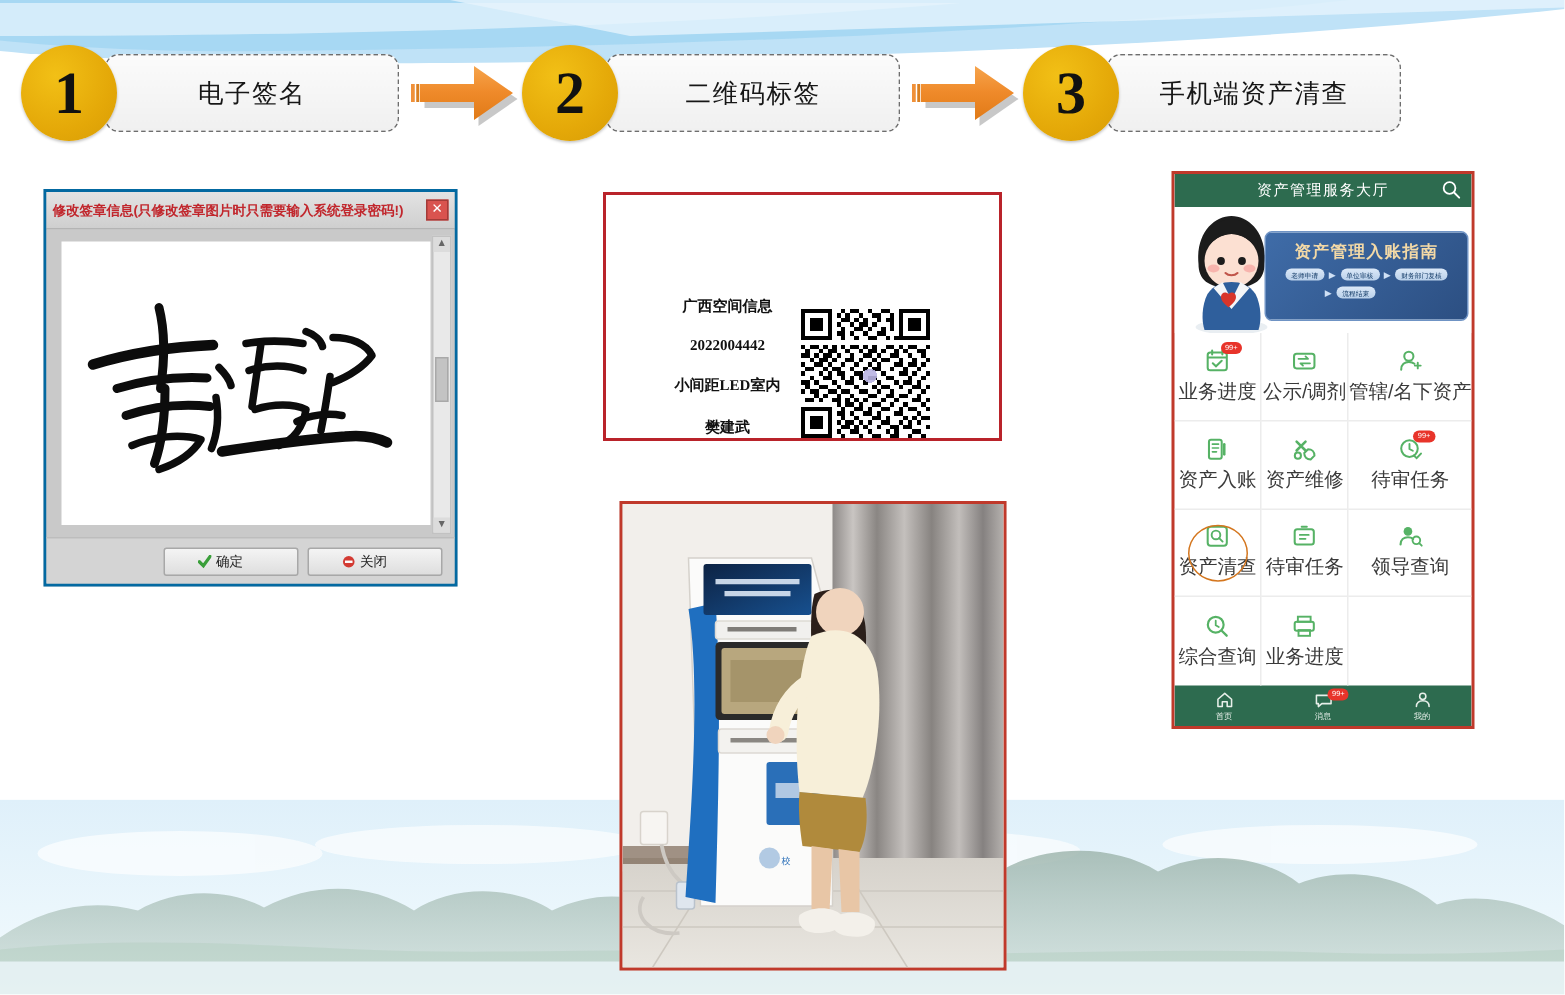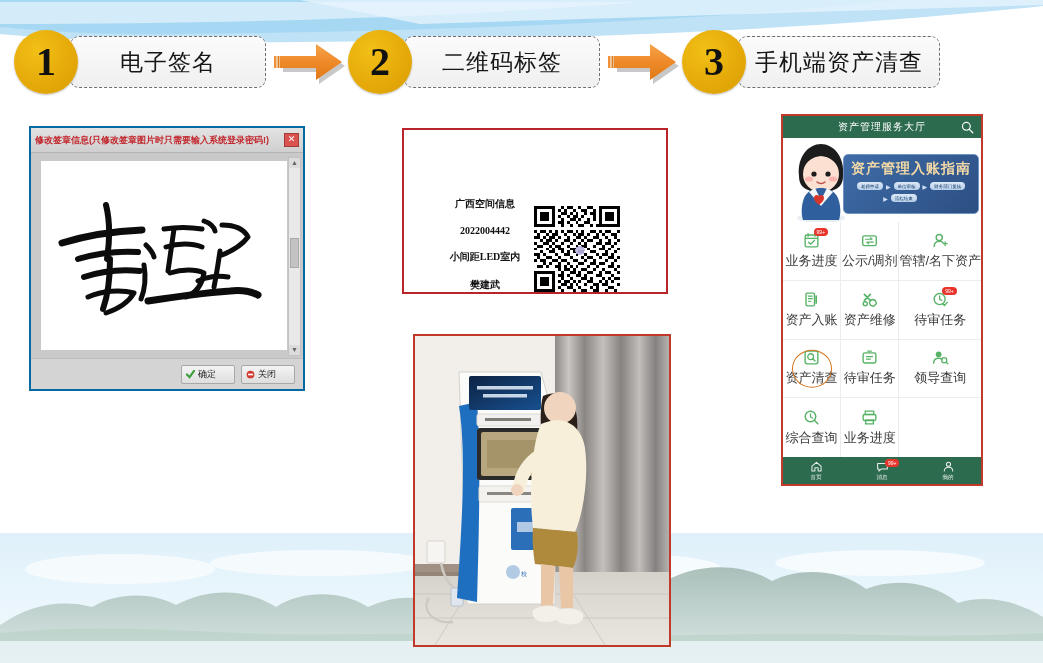--- a/index.html
+++ b/index.html
@@ -24,41 +24,41 @@
     font-family:"Liberation Serif","DejaVu Serif",serif;
     box-shadow:0 1px 2px rgba(0,0,0,.25);
     position:relative;z-index:3;flex:0 0 auto;
   }
   .step-label{
     height:52px;min-width:196px;box-sizing:border-box;
     margin-left:-8px;padding:0 16px;
     display:flex;align-items:center;justify-content:center;
     border:1px dashed #6e6e6e;border-radius:9px;
     background:linear-gradient(#fbfbfb,#f0f0f0);
-    color:#161616;font-size:23px;letter-spacing:1px;white-space:nowrap;
+    color:#161616;font-size:17px;letter-spacing:1px;white-space:nowrap;
     position:relative;z-index:2;
   }
   .step-arrow{width:74px;height:52px;margin:0 2px 0 6px;position:relative;flex:0 0 auto;}
 
   
   #signature-panel{position:absolute;left:29px;top:126px;width:276px;height:265px;
     border:2px solid #0369a1;background:#cfcfcf;box-sizing:border-box;}
   #sig-titlebar{height:24px;background:linear-gradient(#e3e3e3,#cfcfcf);
     border-bottom:1px solid #b4b4b4;display:flex;align-items:center;padding:0 4px;}
   #sig-title-text{flex:1;font-size:9px;color:#c1272d;font-weight:bold;white-space:nowrap;overflow:hidden;}
   #sig-close{width:13px;height:12px;background:#d9534f;border:1px solid #a33b38;
     color:#fff;font-size:9px;line-height:11px;text-align:center;cursor:pointer;}
   #sig-body{position:relative;height:205px;background:#c9c9c9;padding:8px 16px 8px 10px;box-sizing:border-box;}
   #sig-canvas{width:100%;height:100%;background:#fff;display:flex;align-items:center;justify-content:center;overflow:hidden;}
   #sig-scrollbar{position:absolute;right:2px;top:4px;width:11px;height:197px;background:#e9e9e9;border:1px solid #c2c2c2;}
   .sb-arrow{height:10px;font-size:7px;line-height:10px;text-align:center;color:#666;background:#dcdcdc;}
   #sb-thumb{position:absolute;left:1px;top:80px;width:7px;height:28px;background:#c3c3c3;border:1px solid #a9a9a9;}
   #sig-footer{height:30px;background:#d4d4d4;border-top:1px solid #bdbdbd;
     display:flex;align-items:center;justify-content:flex-end;gap:6px;padding-right:8px;}
-  .sig-btn{height:17px;min-width:44px;padding:0 4px;border:1px solid #a8a8a8;border-radius:2px;
+  .sig-btn{height:17px;min-width:44px;padding:0 22px;border:1px solid #a8a8a8;border-radius:2px;
     background:linear-gradient(#f4f4f4,#dedede);font-size:9px;color:#222;
     display:flex;align-items:center;gap:3px;cursor:pointer;}
 
   
   #qr-panel{position:absolute;left:402px;top:128px;width:266px;height:166px;
     border:2px solid #b9232a;background:#fff;box-sizing:border-box;
     display:flex;align-items:flex-end;justify-content:center;gap:14px;}
   #qr-textcol{display:flex;flex-direction:column;gap:14px;align-items:center;
     font-family:"Liberation Serif","DejaVu Serif",serif;font-weight:bold;font-size:10px;color:#111;}
   #qr-code{width:86px;height:86px;}
@@ -70,21 +70,21 @@
   
   #phone-panel{position:absolute;left:781px;top:114px;width:202px;height:372px;
     border:2px solid #c0392b;background:#fff;box-sizing:border-box;
     display:flex;flex-direction:column;overflow:hidden;}
   #app-header{height:22px;background:#2d6b4f;display:flex;align-items:center;justify-content:center;position:relative;}
   #app-title{color:#fff;font-size:10px;letter-spacing:1px;}
   #app-search{position:absolute;right:7px;top:4px;}
   #app-banner{height:84px;position:relative;overflow:hidden;background:#fff;}
   #banner-card{position:absolute;left:60px;top:16px;width:134px;height:58px;border-radius:5px;
     background:linear-gradient(135deg,#3f6ca8,#2c4f82);border:1px solid #6f93c4;}
-  #banner-title{color:#f3d9a6;font-size:14px;font-weight:bold;text-align:center;margin-top:5px;letter-spacing:1px;}
+  #banner-title{color:#f3d9a6;font-size:11px;font-weight:bold;text-align:center;margin-top:5px;letter-spacing:1px;}
   .banner-row{display:flex;align-items:center;justify-content:center;gap:3px;margin-top:4px;}
   .banner-chip{background:linear-gradient(#dce9f8,#b9d0ea);border-radius:7px;
     font-size:4.5px;color:#123a66;padding:1.5px 4px;white-space:nowrap;}
   .banner-sep{color:#cfe0f5;font-size:6px;}
   #app-grid{flex:1;display:grid;grid-template-columns:repeat(3,1fr);grid-template-rows:repeat(4,1fr);}
   .grid-cell{display:flex;flex-direction:column;align-items:center;justify-content:center;gap:3px;
     border-right:1px solid #ececec;border-bottom:1px solid #ececec;position:relative;cursor:pointer;}
   .grid-cell:nth-child(3n){border-right:none;}
   .grid-cell:nth-child(n+10){border-bottom:none;}
   .cell-label{font-size:13px;color:#3a3a3a;white-space:nowrap;}

